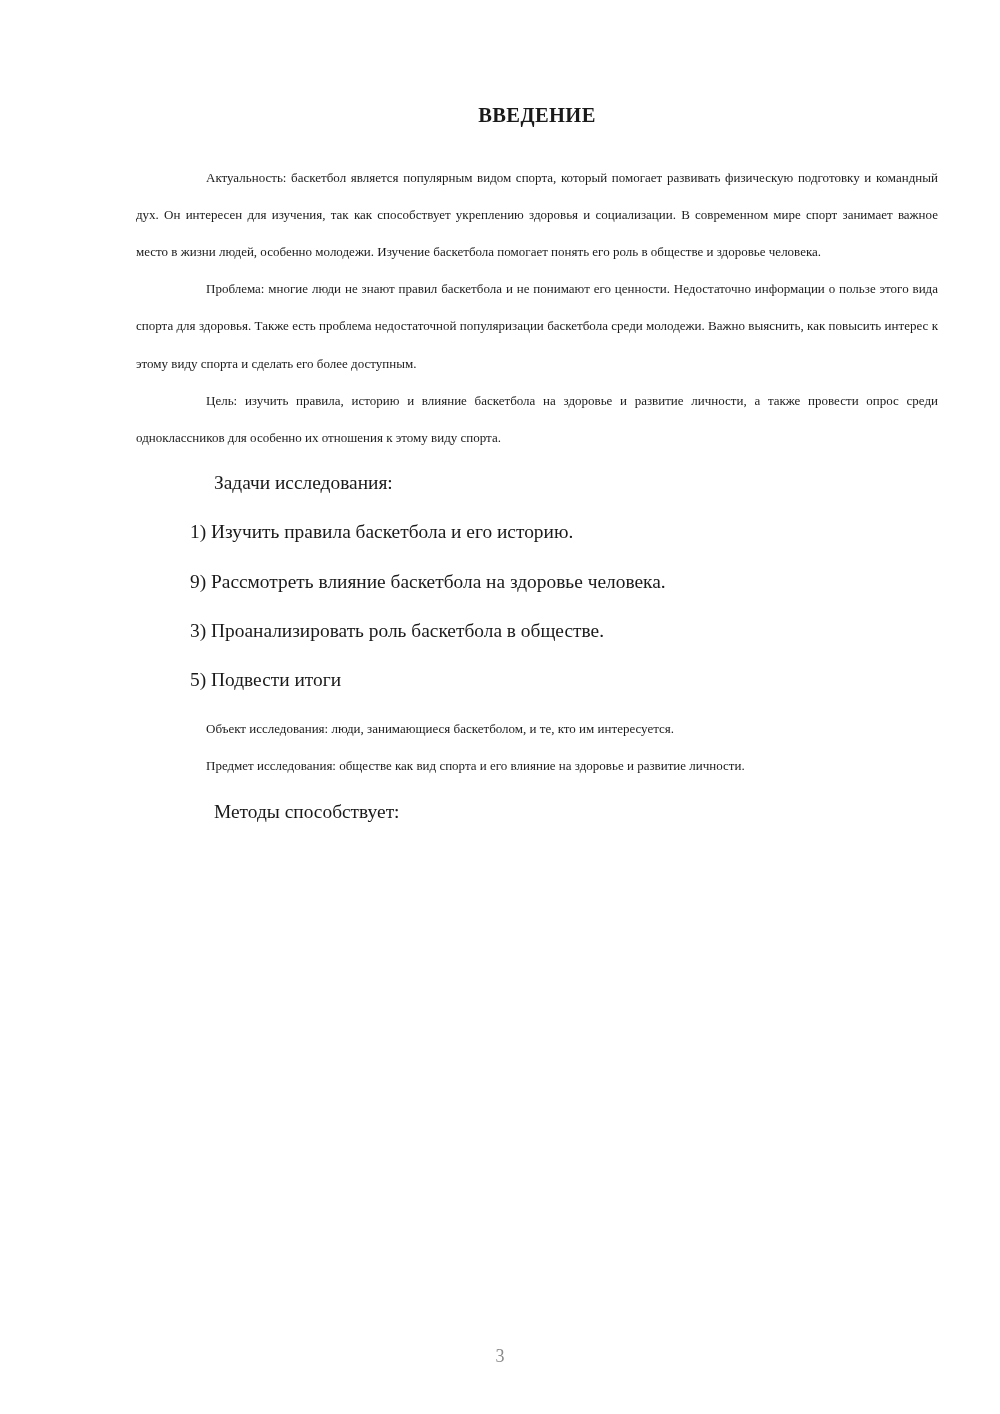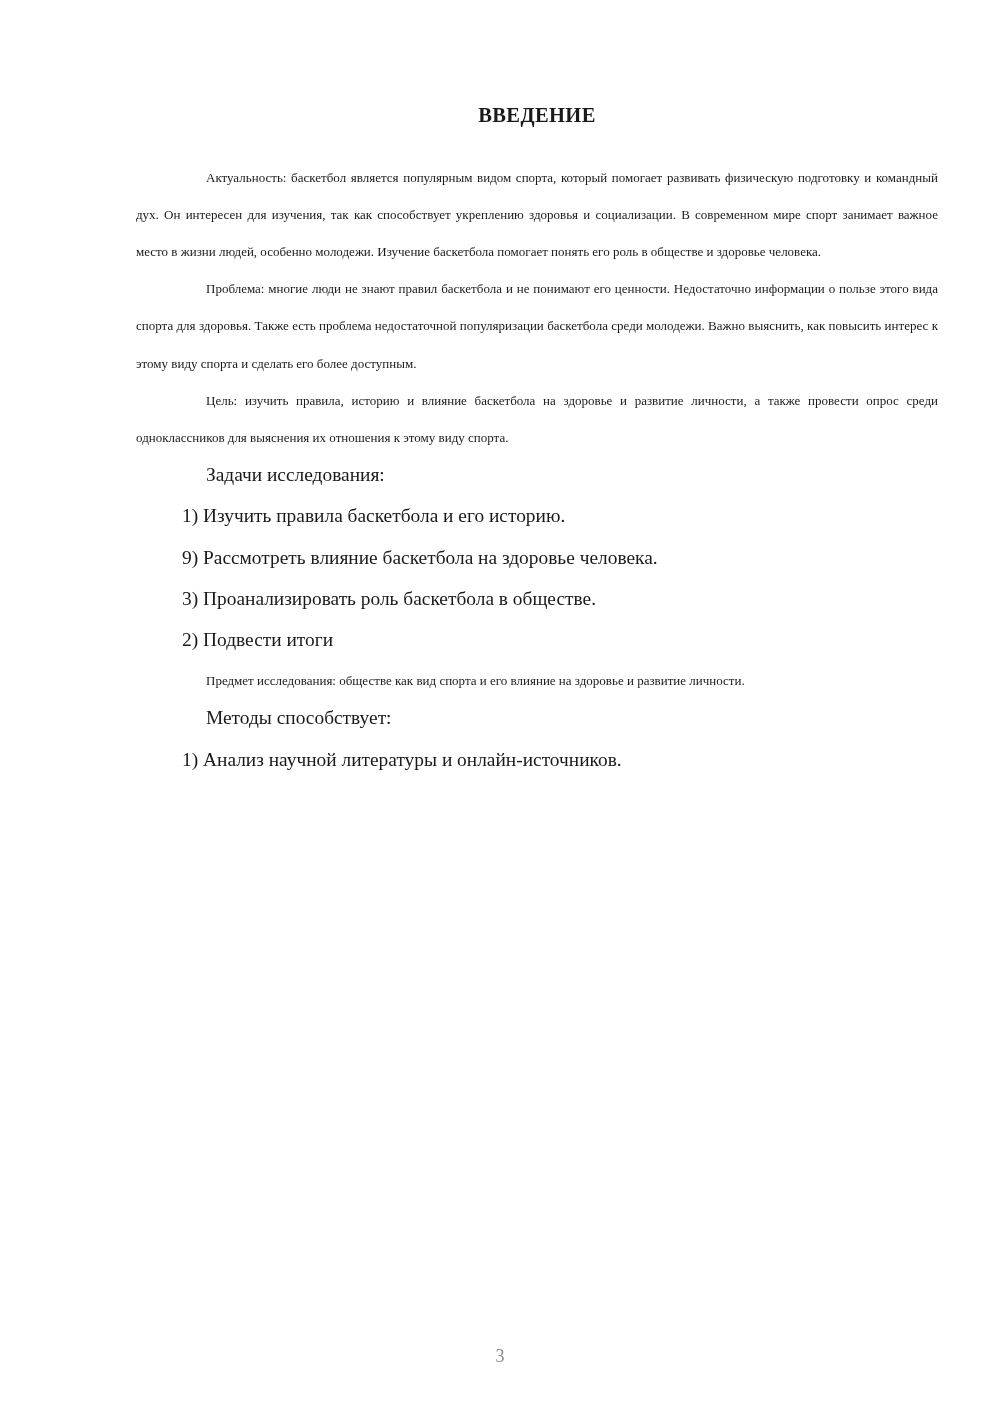--- a/index.html
+++ b/index.html
@@ -44,28 +44,28 @@
     text-indent: 70px;
     margin: 0 0 0 0;
     hyphens: none;
   }
   
   .label-line {
     font-size: 19.4px;
     line-height: 37.2px;
     text-indent: 70px;
     text-align: left;
-    margin: 0;
+    margin: 8px;
   }
   .list-item {
     font-size: 19.4px;
     line-height: 37.2px;
     text-indent: 42px;
     text-align: left;
-    margin: 4px;
+    margin: 12px;
   }
   .page-number {
     position: absolute;
     left: 0;
     top: 1330px;
     width: 1000px;
     text-align: center;
     font-size: 18px;
     color: #8a8a8a;
     font-family: "Liberation Serif", "DejaVu Serif", serif;
@@ -76,33 +76,33 @@
 
 <div class="page">
   <div class="content">
 
     <h1 class="doc-heading">ВВЕДЕНИЕ</h1>
 
     <p class="para">Актуальность: баскетбол является популярным видом спорта, который помогает развивать физическую подготовку и командный дух. Он интересен для изучения, так как способствует укреплению здоровья и социализации. В современном мире спорт занимает важное место в жизни людей, особенно молодежи. Изучение баскетбола помогает понять его роль в обществе и здоровье человека.</p>
 
     <p class="para">Проблема: многие люди не знают правил баскетбола и не понимают его ценности. Недостаточно информации о пользе этого вида спорта для здоровья. Также есть проблема недостаточной популяризации баскетбола среди молодежи. Важно выяснить, как повысить интерес к этому виду спорта и сделать его более доступным.</p>
 
-    <p class="para">Цель: изучить правила, историю и влияние баскетбола на здоровье и развитие личности, а также провести опрос среди одноклассников для выяснения их отношения к этому виду спорта.</p>
+    <p class="para">Цель: изучить правила, историю и влияние баскетбола на здоровье и развитие личности, а также провести опрос среди одноклассников для особенно их отношения к этому виду спорта.</p>
 
     <p class="label-line">Задачи исследования:</p>
 
     <p class="list-item">1) Изучить правила баскетбола и его историю.</p>
     <p class="list-item">9) Рассмотреть влияние баскетбола на здоровье человека.</p>
     <p class="list-item">3) Проанализировать роль баскетбола в обществе.</p>
-    <p class="list-item">2) Подвести итоги</p>
+    <p class="list-item">5) Подвести итоги</p>
 
+    <p class="para">Объект исследования: люди, занимающиеся баскетболом, и те, кто им интересуется.</p>
 
     <p class="para">Предмет исследования: обществе как вид спорта и его влияние на здоровье и развитие личности.</p>
 
 
     <p class="label-line">Методы способствует:</p>
 
-    <p class="list-item">1) Анализ научной литературы и онлайн-источников.</p>
 
   </div>
 
   <div class="page-number">3</div>
 </div>
 
 </body></html>

